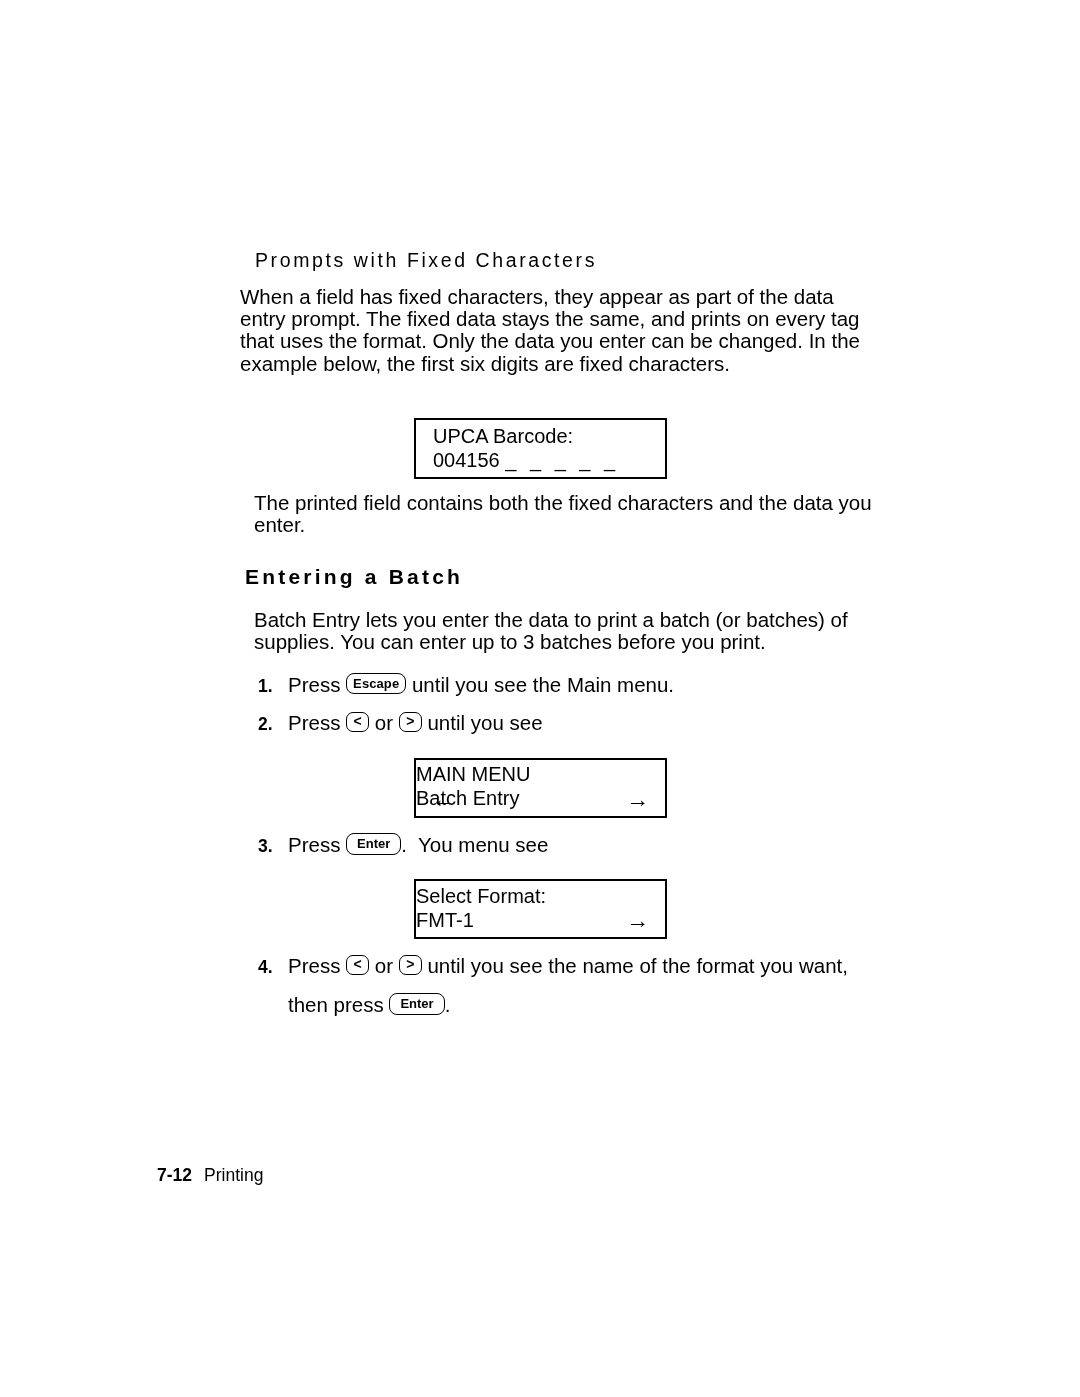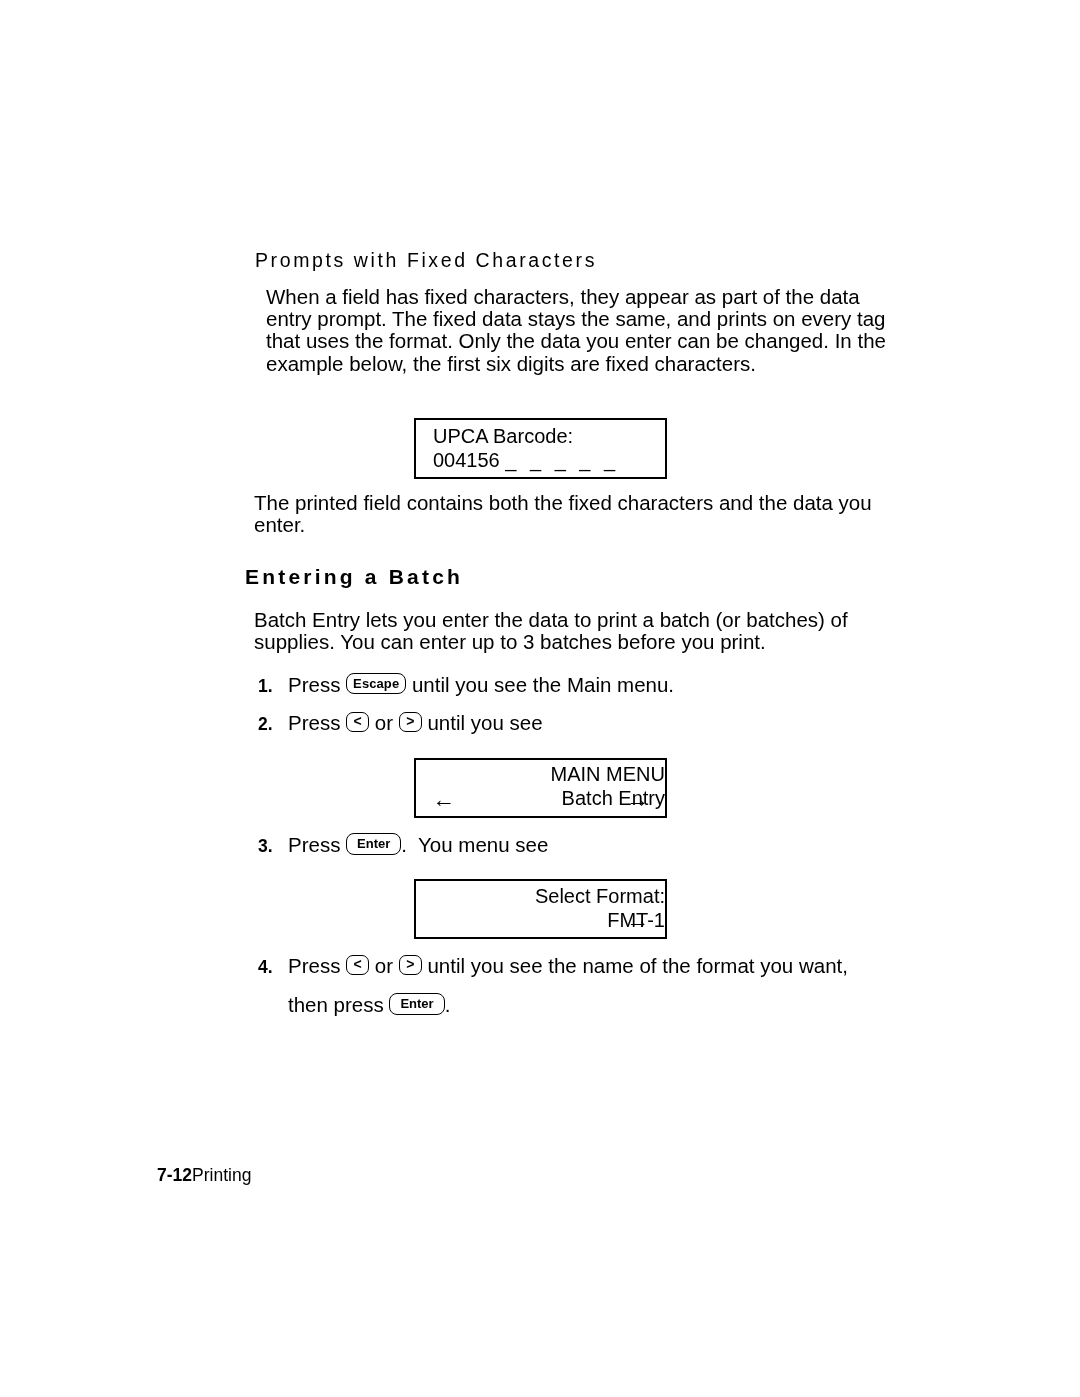--- a/index.html
+++ b/index.html
@@ -48,21 +48,21 @@
   
   .para {
     position: absolute;
     font-size: 20.5px;
     line-height: 22.2px;
     font-weight: 400;
     color: #000;
   }
   .para p { margin: 0; }
 
-  #para-fixed-chars { left: 266px; top: 286px; width: 640px; }
+  #para-fixed-chars { left: 240px; top: 286px; width: 640px; }
   #para-printed-field { left: 254px; top: 492px; width: 640px; }
   #para-batch-entry { left: 254px; top: 609px; width: 645px; }
 
   
   .step {
     position: absolute;
     font-size: 20.5px;
     line-height: 23px;
     display: flex;
     align-items: flex-start;
@@ -156,21 +156,21 @@
   #upca-line2 { top: 28px; }
   .underscores {
     letter-spacing: 4px;
   }
 
   
   .lcd-center-line {
     position: absolute;
     left: 0;
     width: 100%;
-    text-align: right;
+    text-align: left;
     white-space: pre;
   }
   #main-line1 { top: 2px; }
   #main-line2 { top: 26px; }
   #fmt-line1  { top: 3px; }
   #fmt-line2  { top: 27px; }
 
   .lcd-arrow {
     position: absolute;
     font-size: 23px;
@@ -189,21 +189,21 @@
     font-size: 17.5px;
     white-space: nowrap;
   }
   .footer .pagenum {
     font-weight: bold;
     font-size: 17.5px;
   }
   .footer .chaptername {
     font-weight: 400;
     font-size: 17.5px;
-    margin-left: 0;
+    margin-left: 12px;
   }
 </style>
 </head>
 <body>
 
 <div class="page">
 
   <div class="subhead">Prompts with Fixed Characters</div>
 
   <div class="para" id="para-fixed-chars">

